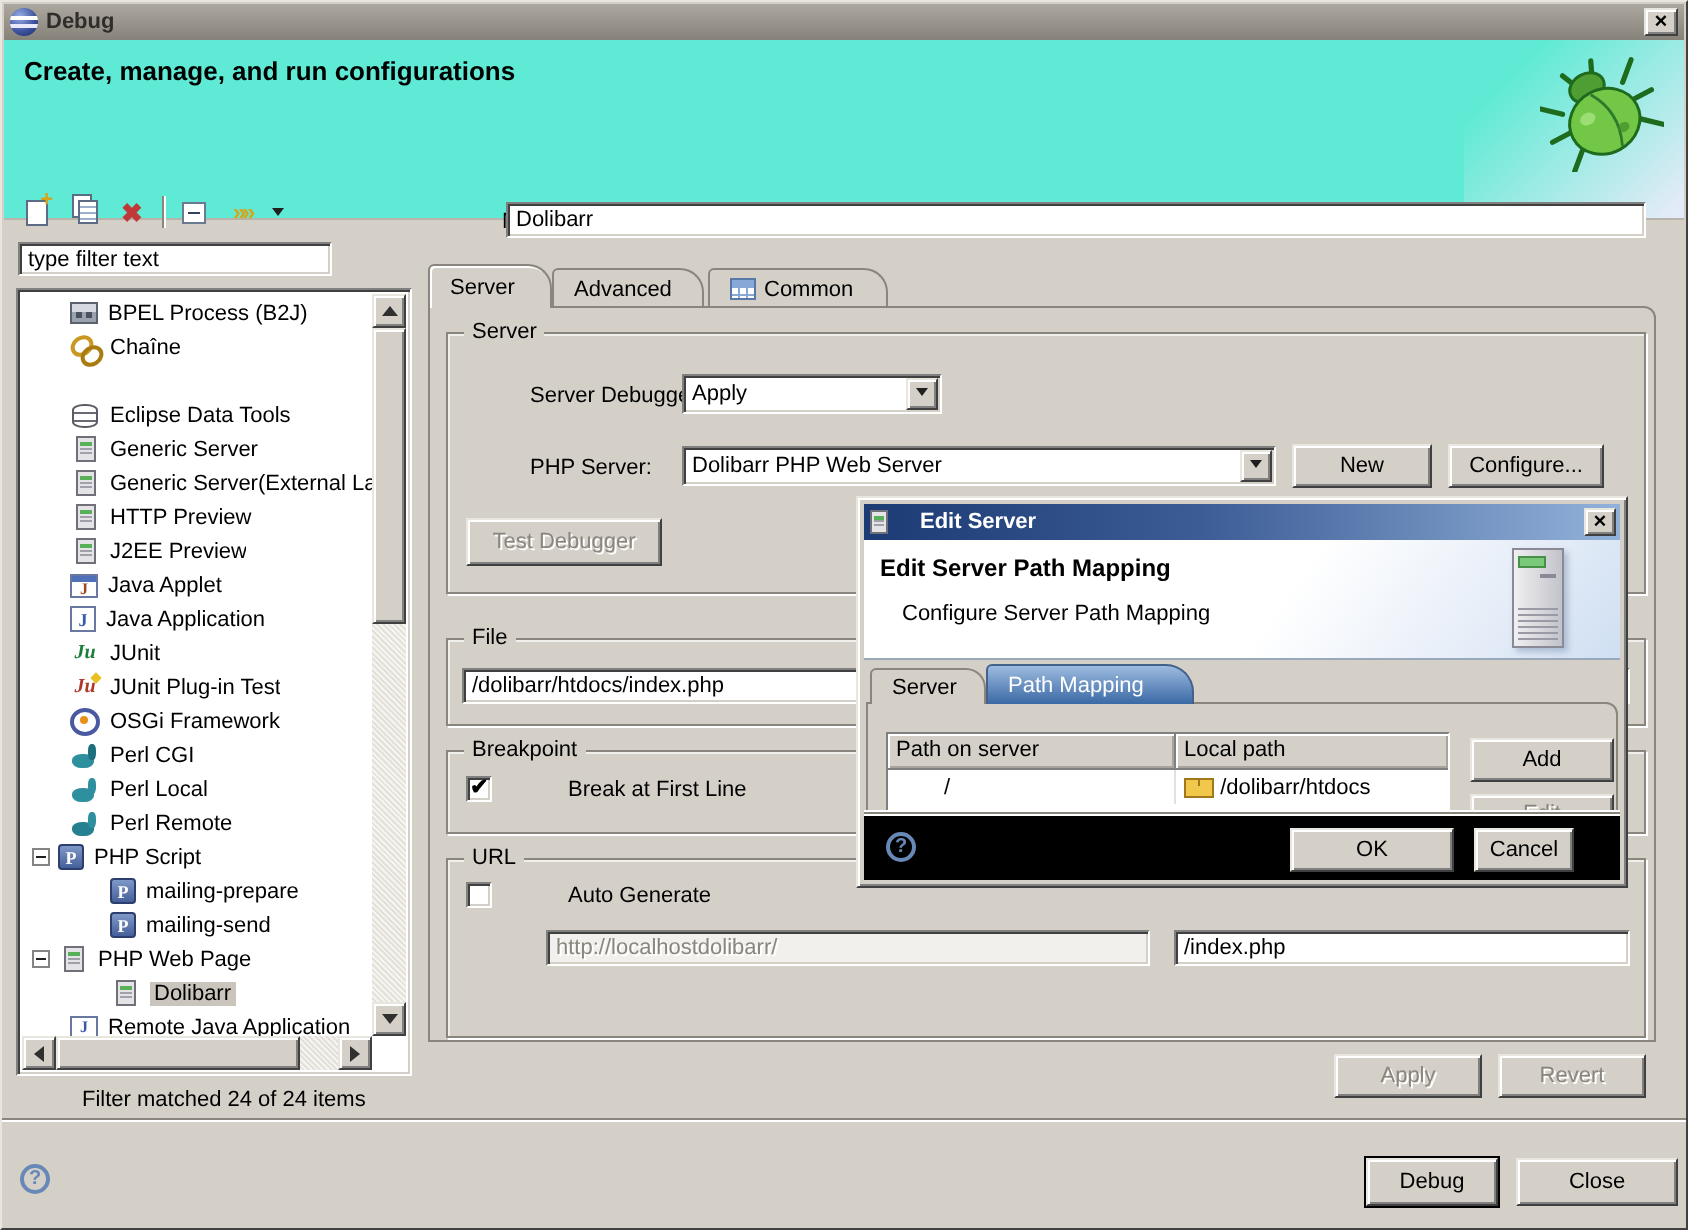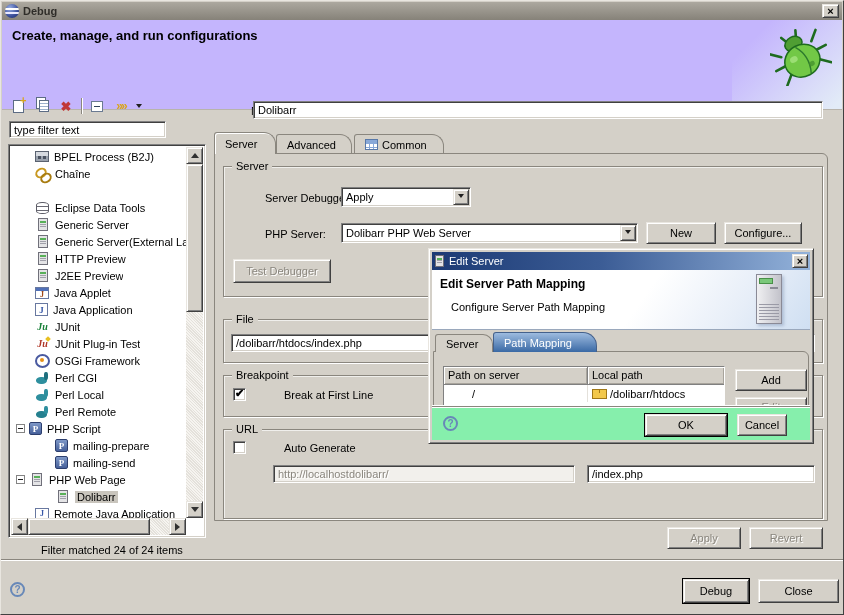--- a/index.html
+++ b/index.html
@@ -28,21 +28,21 @@
   .titlebar { position:absolute; left:1px; top:1px; right:1px; height:18px;
     background:linear-gradient(180deg,#aca89f,#868279); display:flex; align-items:center; padding:0 3px; }
   .titlebar .title { font-weight:bold; color:#2f2d29; margin-left:4px; }
   .tb-close { position:absolute; right:3px; top:2px; width:17px; height:14px;
     font-weight:bold; font-size:11px; line-height:11px; }
   .ic-eclipse-logo { width:14px; height:14px; border-radius:50%;
     background: linear-gradient(180deg, rgba(0,0,0,0) 4px, #fff 4px 6px, rgba(0,0,0,0) 6px 8px, #e8e8ff 8px 10px, rgba(0,0,0,0) 10px),
       radial-gradient(circle at 35% 30%, #97aee6, #3a4e9a 60%, #1d2b66); }
 
   
-  .banner { position:absolute; left:1px; top:19px; right:1px; height:90px; background:#c4b5fd;
+  .banner { position:absolute; left:1px; top:19px; right:1px; height:90px; background:#5eead4;
     border-bottom:1px solid #b8b4ac; }
   .banner-grad { position:absolute; right:0; top:0; width:110px; height:100%;
     background:linear-gradient(135deg, rgba(255,255,255,0) 20%, #e2ebf7 95%); }
   .banner-title { position:absolute; left:10px; top:8px; font-size:13px; font-weight:bold; }
   .bug { position:absolute; right:10px; top:6px; }
 
   
   .toolbar { position:absolute; left:8px; top:94px; height:22px; display:flex; align-items:center; gap:6px; }
   .tbi { width:18px; height:18px; position:relative; display:flex; align-items:center; justify-content:center; }
   .tb-sep { width:1px; height:16px; background:#8a867e; box-shadow:1px 0 0 #fff; }
@@ -146,21 +146,21 @@
     display:flex; align-items:center; justify-content:center; }
   .help-circle::after { content:"?"; color:#6888b8; font-weight:bold; font-size:10px; }
 
   
   .dialog { position:absolute; left:427px; top:247px; width:386px; height:196px; background:#d4d0c8;
     border:1px solid; border-color:#e9e6e0 #404040 #404040 #e9e6e0;
     box-shadow:inset 1px 1px 0 #fff, inset -1px -1px 0 #808080; z-index:50; }
   .dlg-titlebar { position:absolute; left:3px; top:3px; right:3px; height:18px;
     background:linear-gradient(90deg,#1c3a74 0%,#3c5d96 45%,#93b2da 100%);
     display:flex; align-items:center; padding:0 3px; }
-  .dlg-title { color:#fff; font-weight:normal; margin-left:5px; }
+  .dlg-title { color:#fff; font-weight:bold; margin-left:16px; }
   .dlg-close { position:absolute; right:2px; top:2px; width:16px; height:14px; font-weight:bold; font-size:11px; line-height:10px; }
   .dlg-header { position:absolute; left:3px; top:21px; right:3px; height:60px;
     background:linear-gradient(125deg,#fff 55%,#e7eef8 80%,#cfdff2 100%); border-bottom:1px solid #9aa8bc; }
   .dlg-heading { position:absolute; left:8px; top:7px; font-size:12px; font-weight:bold; }
   .dlg-subheading { position:absolute; left:19px; top:31px; }
   .tower { position:absolute; right:28px; top:4px; width:26px; height:50px; background:linear-gradient(90deg,#f0f0f2,#c2c2ca);
     border:1px solid #8a8a96; box-shadow:2px 2px 3px rgba(120,140,170,.45); }
   .tower::before { content:""; position:absolute; left:2px; right:8px; top:3px; height:4px; background:#7ac87a; border:1px solid #489048; }
   .tower::after { content:""; position:absolute; left:2px; right:2px; bottom:3px; height:16px;
     background:repeating-linear-gradient(180deg,#9a9aa6 0 1px,rgba(0,0,0,0) 1px 3px); }
@@ -179,21 +179,21 @@
     box-shadow:inset 1px 1px 0 #fff, inset -1px -1px 0 #a8a49c; padding:2px 4px; }
   .pt-h1 { width:145px; } .pt-h2 { width:137px; border-right:none; }
   .pt-row { display:flex; height:17px; align-items:center; }
   .pt-c1 { width:145px; padding-left:28px; border-right:1px solid #e4e1db; height:100%; display:flex; align-items:center; }
   .pt-c2 { width:137px; padding-left:4px; display:flex; align-items:center; gap:4px; }
   .ic-folder { width:14px; height:10px; position:relative; }
   .ic-folder::before { content:""; position:absolute; left:0; bottom:0; width:13px; height:8px;
     background:#f2c84c; border:1px solid #a07818; }
   .ic-folder::after { content:""; position:absolute; left:0; top:0; width:6px; height:3px;
     background:#f2c84c; border:1px solid #a07818; border-bottom:none; }
-  .dlg-bottom { position:absolute; left:3px; right:3px; bottom:3px; height:34px; background:#86efac;
+  .dlg-bottom { position:absolute; left:3px; right:3px; bottom:3px; height:34px; background:#000000;
     border-top:1px solid #8a867e; box-shadow:0 1px 0 #fff inset, 0 -1px 0 #fff; z-index:6; }
 </style>
 </head>
 <body>
 
 <div class="window">
 
   <div class="titlebar">
     <span class="ic-eclipse-logo"></span>
     <span class="title">Debug</span>

